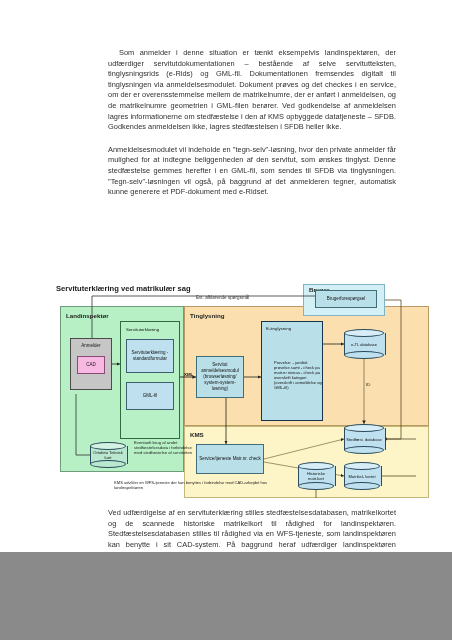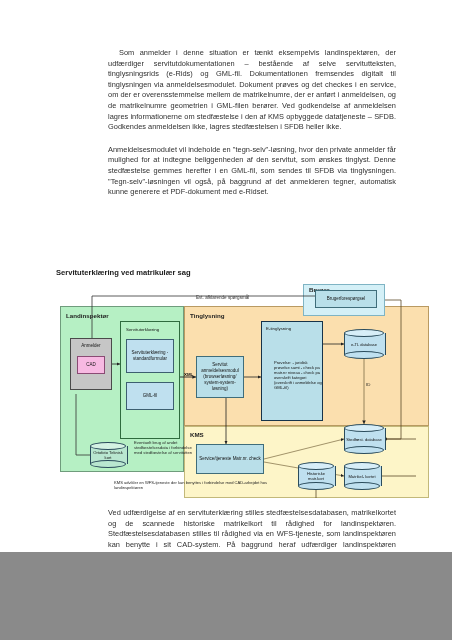--- a/index.html
+++ b/index.html
@@ -37,21 +37,21 @@
   .figure {
     position: absolute;
     left: 56px;
     top: 268px;
     width: 390px;
     height: 232px;
   }
   .fig-title {
     position: absolute;
     left: 0;
-    top: 0;
+    top: 16px;
     font-size: 7.6px;
     font-weight: bold;
     color: #1a1a1a;
   }
   .fig-canvas {
     position: absolute;
     left: 0;
     top: 16px;
     width: 390px;
     height: 216px;

